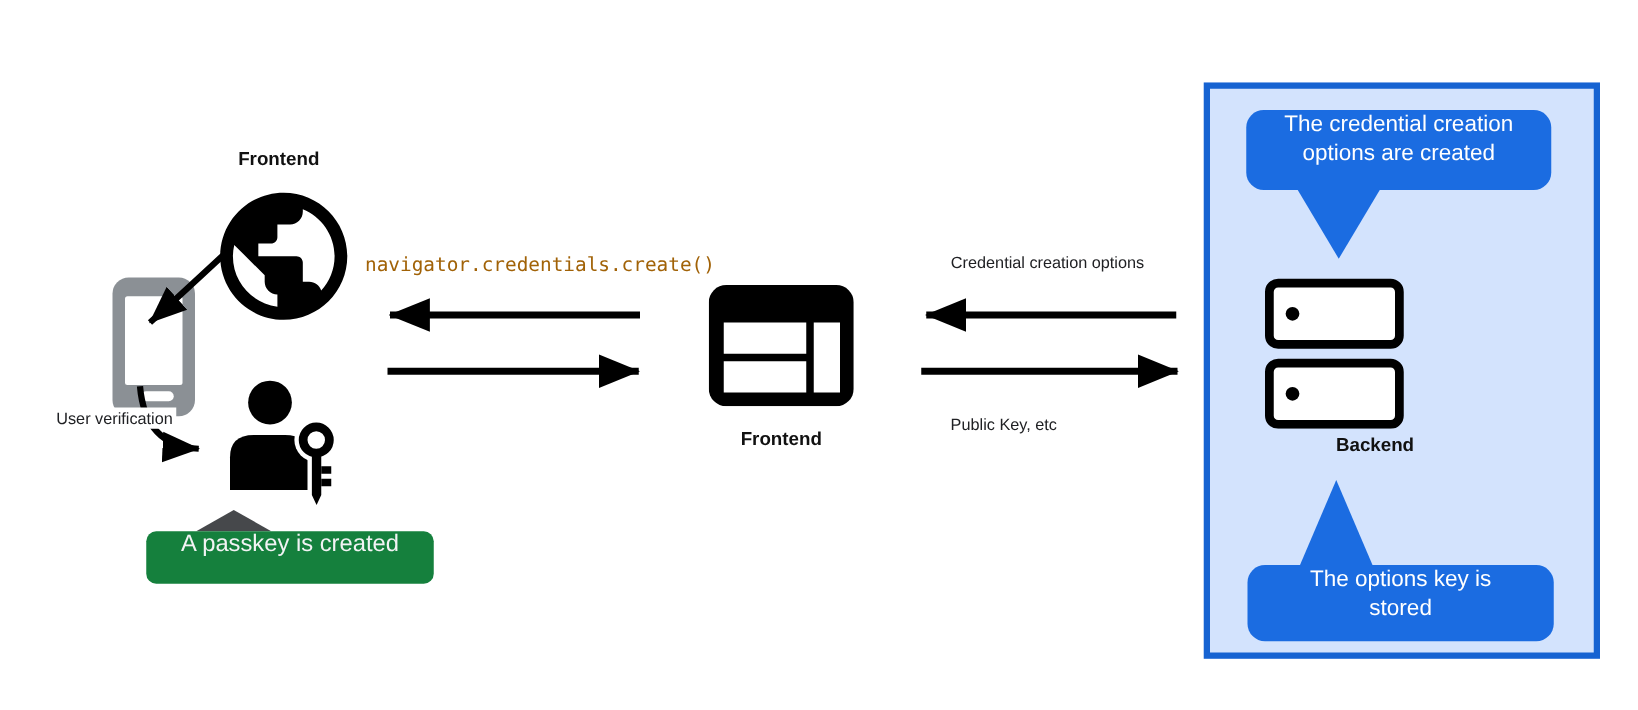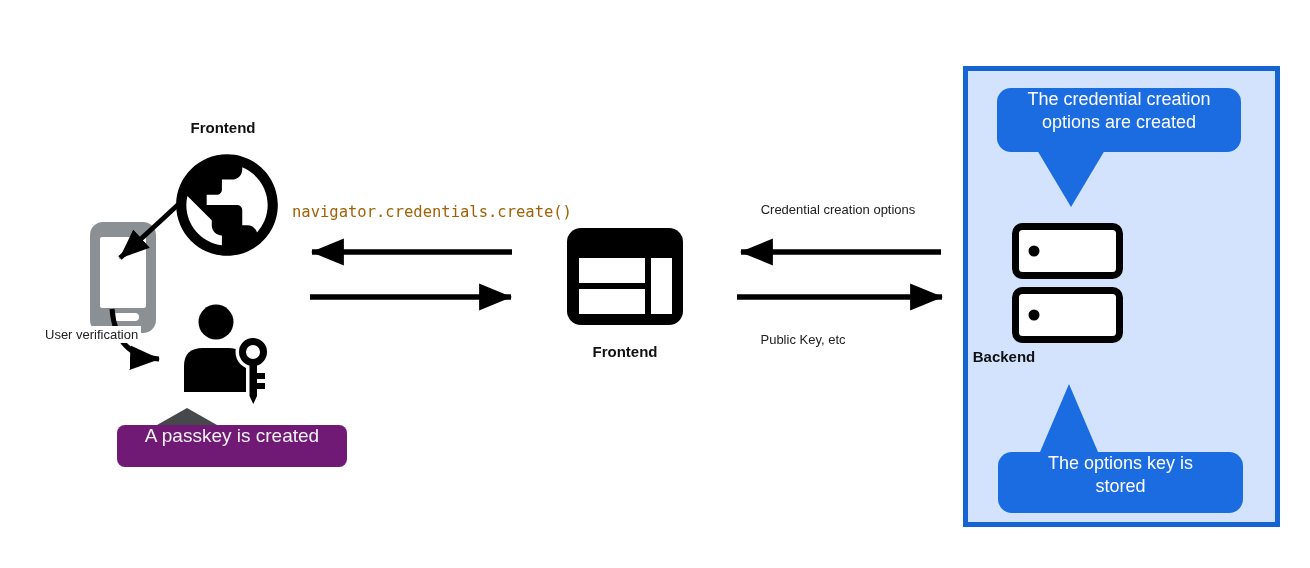--- a/index.html
+++ b/index.html
@@ -14,21 +14,21 @@
   .mono { font-family:"DejaVu Sans Mono", monospace; font-size:15.5px; color:#a16207; }
 
   .panel {
     left:963px; top:66px; width:317px; height:461px;
     background:#d3e3fd; border:5px solid #1663d2; box-sizing:border-box;
   }
 
   .tip { display:flex; align-items:flex-start; justify-content:center; text-align:center; }
   .tip-dark {
     left:117px; top:425px; width:230px; height:42px;
-    background:#701a75; color:#f2f3f4; border-radius:8px; font-size:19px;
+    background:#15803d; color:#f2f3f4; border-radius:8px; font-size:19px;
   }
   .tri-dark {
     left:157px; top:408px; width:0; height:0;
     border-left:30px solid transparent; border-right:30px solid transparent;
     border-bottom:17px solid #46484b;
   }
   .tip-blue {
     background:#1b6ce1; color:#ffffff; border-radius:14px;
     font-size:18px; line-height:1.28;
   }
@@ -101,21 +101,21 @@
     <path d="M512,252 L312,252" stroke="#000000" stroke-width="5.5" fill="none" marker-end="url(#ah)"></path>
     <path d="M310,297 L511,297" stroke="#000000" stroke-width="5.5" fill="none" marker-end="url(#ah)"></path>
     <path d="M941,252 L741,252" stroke="#000000" stroke-width="5.5" fill="none" marker-end="url(#ah)"></path>
     <path d="M737,297 L942,297" stroke="#000000" stroke-width="5.5" fill="none" marker-end="url(#ah)"></path>
     <path d="M182,201 Q140,240 120,258" stroke="#000000" stroke-width="5" fill="none" marker-end="url(#ah)"></path>
     <path d="M112,309 Q116,357 159,359" stroke="#000000" stroke-width="5" fill="none" marker-end="url(#ah)"></path>
   </svg>
 
   <div class="abs center node-title" style="left:223px; top:119px;">Frontend</div>
   <div class="abs center node-title" style="left:625px; top:343px;">Frontend</div>
-  <div class="abs center node-title" style="left:1004px; top:348px;">Backend</div>
+  <div class="abs center node-title" style="left:1100px; top:348px;">Backend</div>
 
   <div class="abs mono" style="left:292px; top:203px;">navigator.credentials.create()</div>
   <div class="abs center msg" style="left:838px; top:202px;">Credential creation options</div>
   <div class="abs center msg" style="left:803px; top:332px;">Public Key, etc</div>
 
   <div class="abs msg uv-label" style="left:42px; top:281px;margin-top:45px;">User verification</div>
 
   <div class="abs tri-dark"></div>
   <div class="abs tip tip-dark">
     <span>A passkey is created</span>

